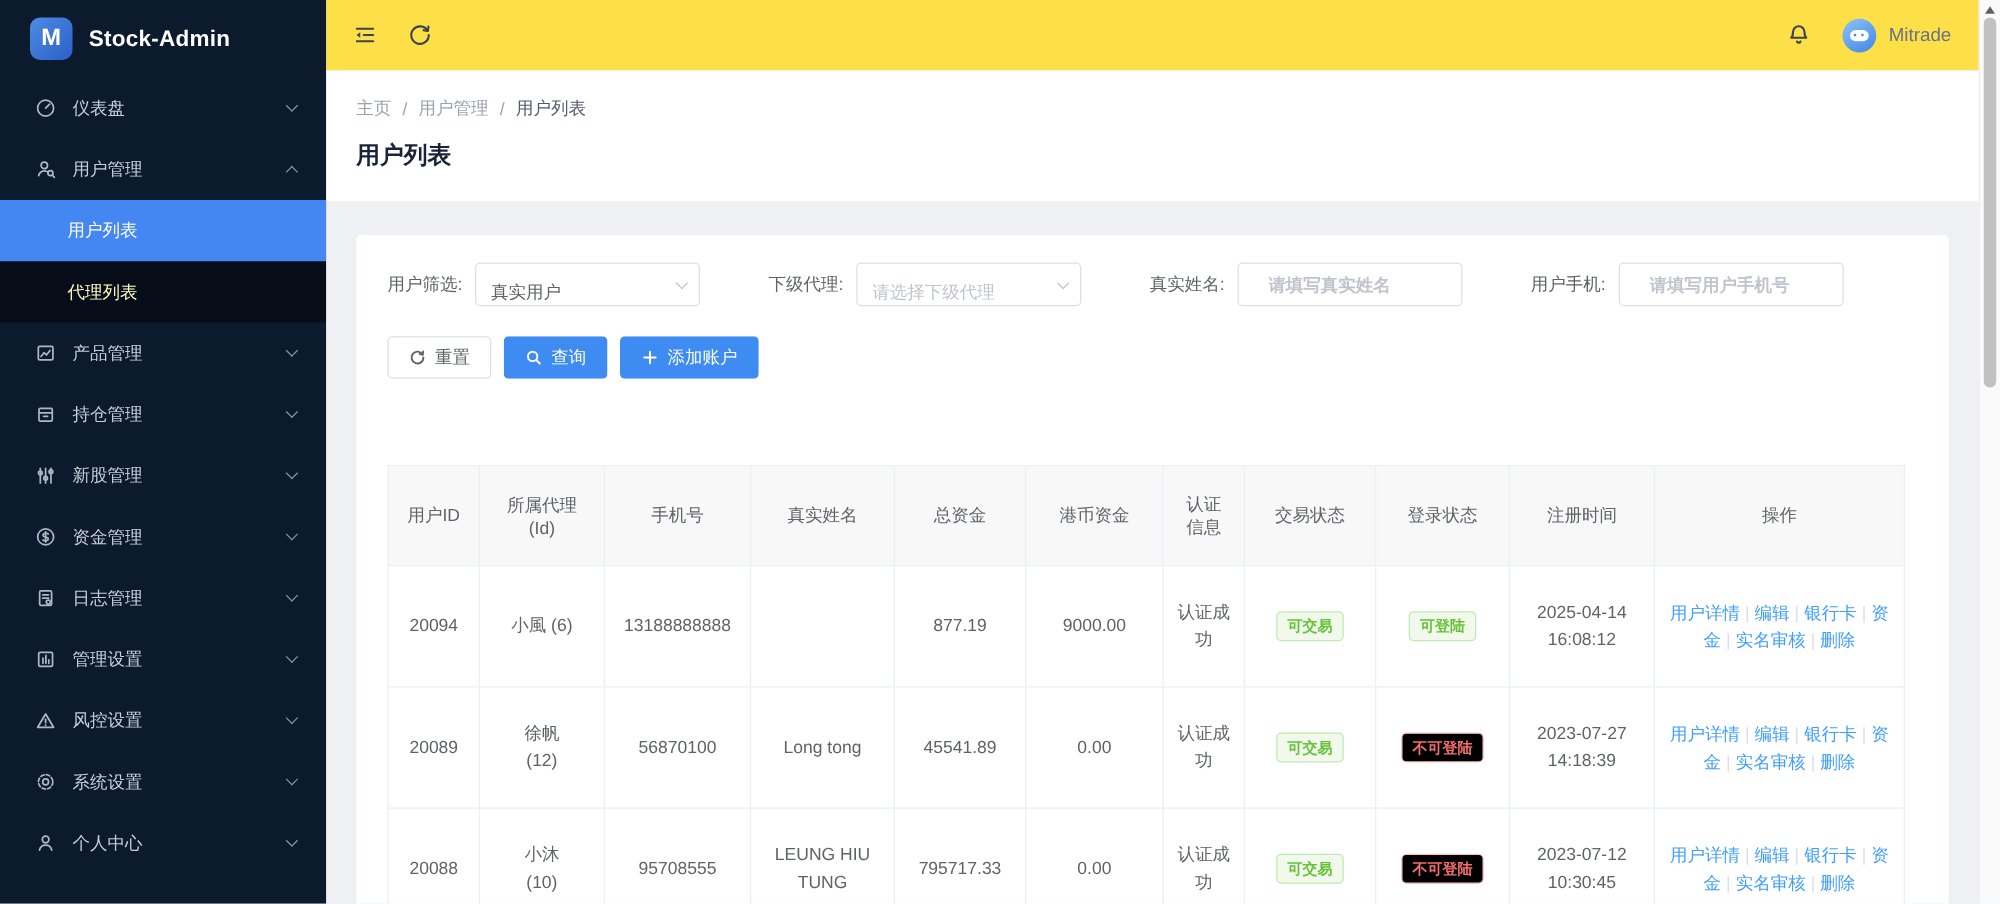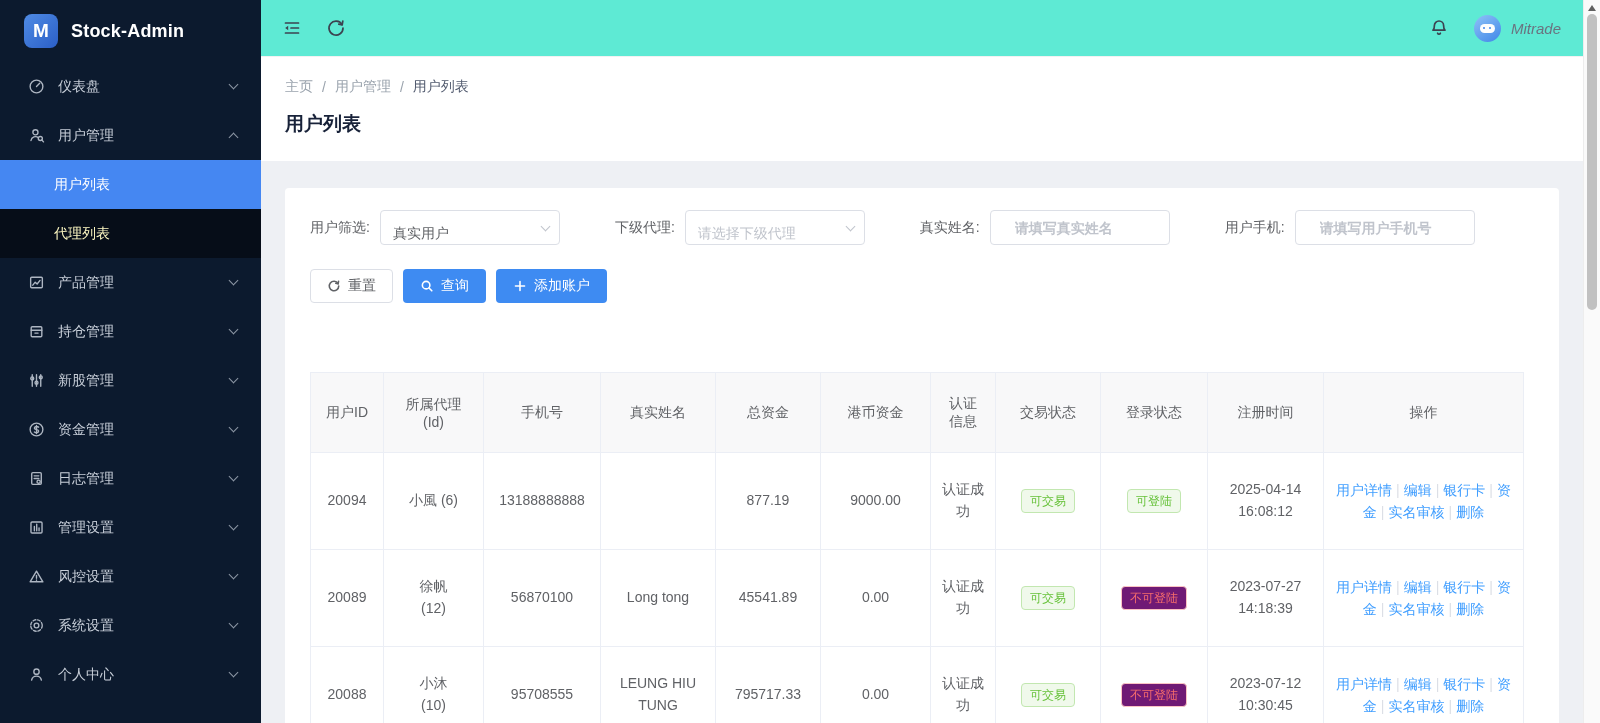--- a/index.html
+++ b/index.html
@@ -17,21 +17,21 @@
   .mi-icon svg { width:17px; height:17px; stroke:#aeb6c2; fill:none; stroke-width:1.3; stroke-linecap:round; stroke-linejoin:round; }
   .menu-item .mi-label { flex:1; }
   .chev { width:7px; height:7px; border-right:1.6px solid #8d97a5; border-bottom:1.6px solid #8d97a5; transform:rotate(45deg); margin-top:-4px; }
   .chev.up { transform:rotate(-135deg); margin-top:4px; }
   .submenu { list-style:none; background:#060d18; }
   .submenu-item { height:49px; line-height:49px; padding-left:54px; cursor:pointer; color:#fef9c3; }
   .submenu-item.active { background:#4587f2; color:#fff; }
 
   
   .main { position:absolute; left:261px; top:0; right:17px; height:723px; display:flex; flex-direction:column; }
-  .topbar { height:57px; background:#5eead4; display:flex; align-items:center; padding:0 22px 0 20px; border-bottom:1px solid #f2f2f2; flex:0 0 57px;font-style:italic; }
+  .topbar { height:57px; background:#fde047; display:flex; align-items:center; padding:0 22px 0 20px; border-bottom:1px solid #f2f2f2; flex:0 0 57px; }
   .tb-icon { width:22px; height:22px; margin-right:22px; cursor:pointer; display:flex; align-items:center; justify-content:center; }
   .tb-icon svg { width:20px; height:20px; stroke:#3c4350; fill:none; stroke-width:1.7; stroke-linecap:round; stroke-linejoin:round; }
   .tb-spacer { flex:1; }
   .bell { margin-right:24px; }
   .avatar { width:27px; height:27px; border-radius:50%; background:linear-gradient(145deg,#8fc2f7,#3f86e8); position:relative; margin-right:10px; flex:0 0 27px; }
   .avatar .cloud { position:absolute; left:6px; top:9px; width:15px; height:9px; background:#fdfdfd; border-radius:5px; }
   .avatar .cloud:before { content:""; position:absolute; left:3px; top:3px; width:2.5px; height:2.5px; background:#3f86e8; border-radius:50%; box-shadow:6px 0 0 #3f86e8; }
   .tb-username { color:#6a7380; font-size:15px; }
 
   .page-header { background:#fff; padding:21px 24px 24px 24px; flex:0 0 auto; }
@@ -59,23 +59,23 @@
   .btn svg { width:14px; height:14px; stroke:currentColor; fill:none; stroke-width:1.8; stroke-linecap:round; }
   .btn-plain { background:#fff; border-color:#dcdfe6; color:#606266; }
   .btn-primary { background:#3e8bf2; color:#fff; }
 
   
   .table-wrap { margin-top:69px; }
   table { border-collapse:collapse; table-layout:fixed; width:1213px; }
   th, td { border:1px solid #ebeef5; text-align:center; vertical-align:middle; color:#606266; font-size:14px; padding:8px 10px; word-break:break-word; }
   thead th { background:#f8f8f9; font-weight:500; height:80px; padding:8px 12px; }
   tbody td { height:97px; background:#fff; line-height:1.55; }
-  .badge { display:inline-block; font-size:12px; line-height:1; padding:5px 8px; border-radius:4px; white-space:nowrap; }
+  .badge { display:inline-block; font-size:12px; line-height:1; padding:5px 8px; border-radius:4px; white-space:nowrap;font-weight:bold; }
   .badge.ok { color:#67c23a; background:#f0f9eb; border:1px solid #c2e7b0; }
-  .badge.no { color:#f56c6c; background:#701a75; border:1px solid #fbc4c4; }
+  .badge.no { color:#f56c6c; background:#000000; border:1px solid #fbc4c4; }
   .cell-2l span { display:block; }
   .actions { color:#409eff; line-height:1.6; }
   .actions a { color:#409eff; text-decoration:none; cursor:pointer; }
   .act-sep { color:#dcdfe6; margin:0 4px; }
 
   
   .scrollbar { position:absolute; right:0; top:0; width:17px; height:723px; background:#fafafa; border-left:1px solid #ededed; }
   .sb-up { position:absolute; top:5px; left:4px; width:0; height:0; border-left:4.5px solid transparent; border-right:4.5px solid transparent; border-bottom:6px solid #606060; }
   .sb-thumb { position:absolute; top:14px; left:3px; width:10px; height:296px; background:#c1c1c1; border-radius:6px; }
 </style>

